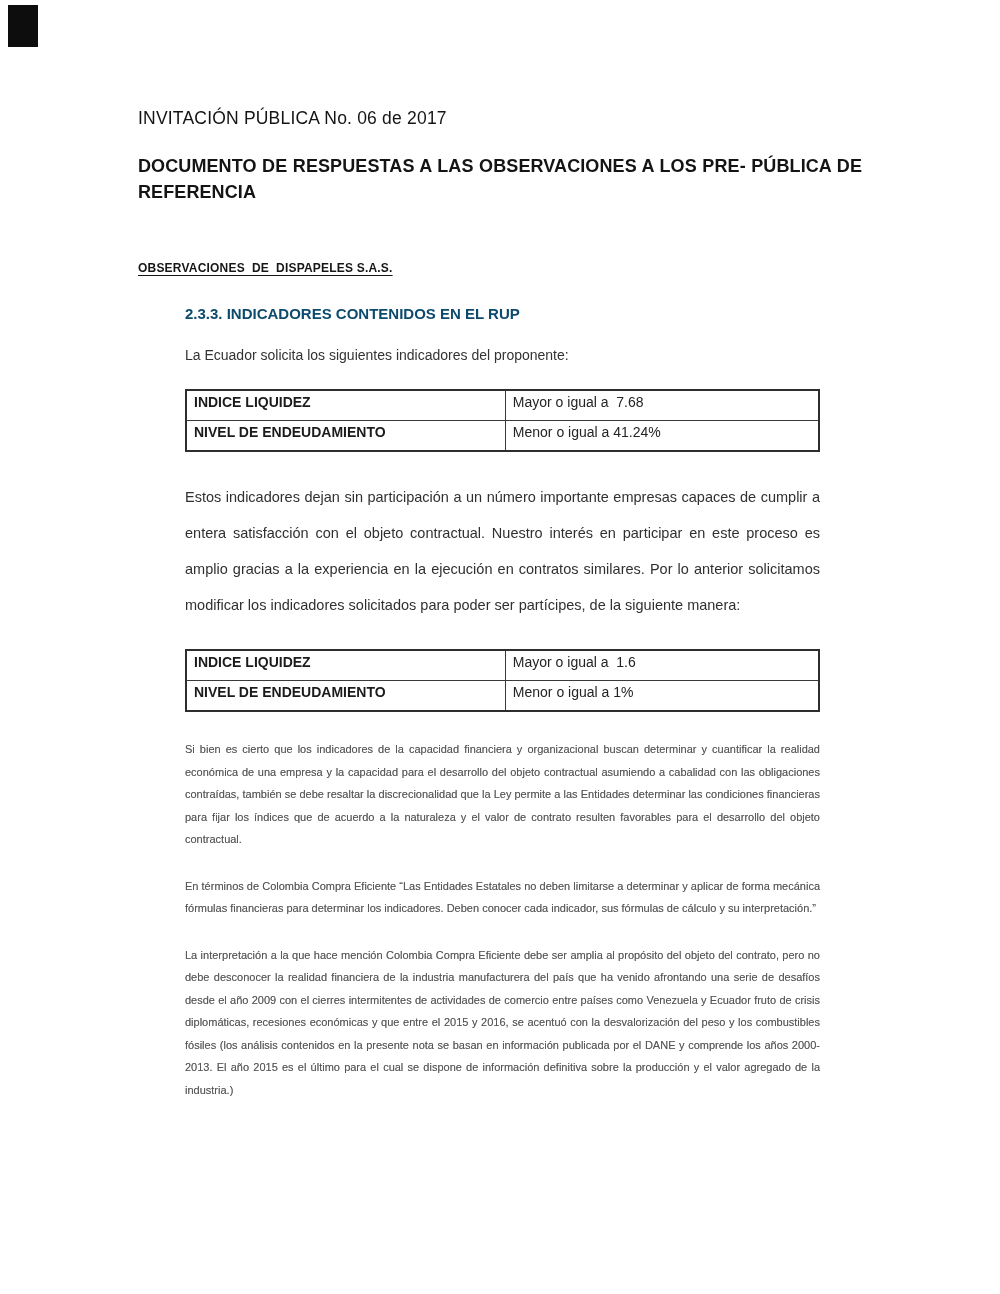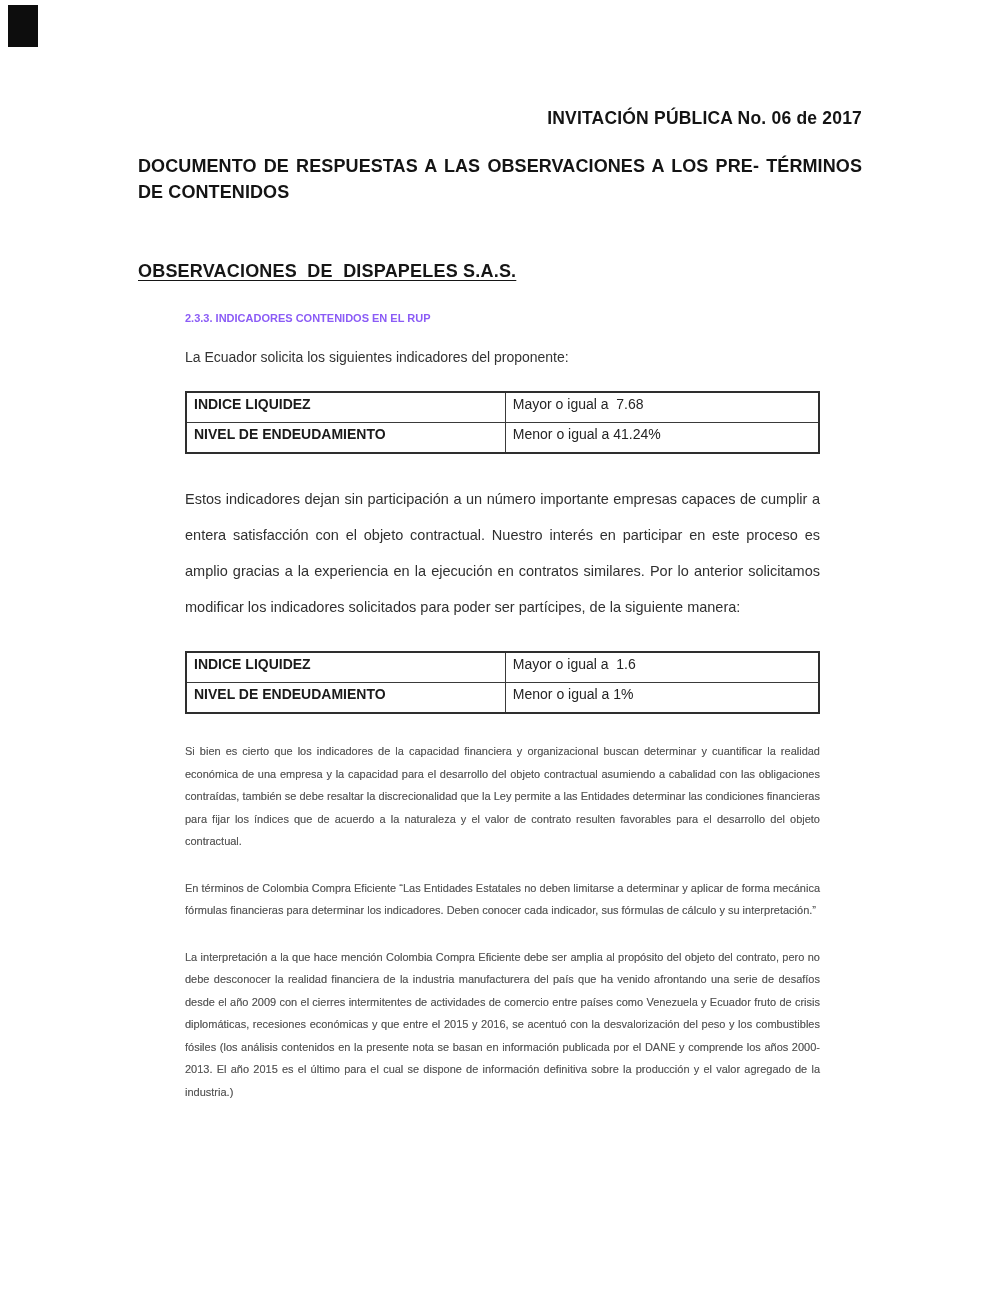--- a/index.html
+++ b/index.html
@@ -11,43 +11,43 @@
     color:#1f1f1f;
     overflow:hidden;
     box-sizing:border-box;
     padding:108px 138px 0 138px;
   }
   .corner-mark{
     position:absolute;left:8px;top:5px;width:30px;height:42px;
     background:#0d0d0d;
   }
   .doc-title{
-    margin:0;text-align:right;
-    font-size:17.5px;font-weight:bold;color:#141414;
+    margin:0;text-align:left;
+    font-size:17.5px;font-weight:normal;color:#141414;
     letter-spacing:.2px;white-space:pre-wrap;
   }
   .doc-subtitle{
     margin:24px 0 0;
     font-size:18px;font-weight:bold;color:#141414;
     line-height:26px;text-align:justify;letter-spacing:.1px;
   }
   .section-heading{
     margin:56px 0 0;
-    font-size:18px;font-weight:bold;color:#161616;
+    font-size:12px;font-weight:bold;color:#161616;
     text-decoration:underline;text-underline-offset:3px;
     white-space:pre-wrap;letter-spacing:.2px;
   }
   .inner{
     margin:30px 42px 0 47px; 
   }
   .obs-heading{
     margin:0;font-size:15px;font-weight:bold;color:#262626;white-space:pre-wrap;
   }
   .obs-subheading{
-    margin:20px 0 0;font-size:11px;font-weight:bold;color:#8b5cf6;white-space:pre-wrap;
+    margin:20px 0 0;font-size:15px;font-weight:bold;color:#0c4a6e;white-space:pre-wrap;
   }
   .intro-line{
     margin:25px 0 0;font-size:14px;color:#333333;
   }
   table.ind-table{
     width:100%;border-collapse:collapse;
     border:2px solid #2e2e2e;
     margin:26px 0 0;
     table-layout:fixed;
   }
@@ -75,21 +75,21 @@
 </style>
 </head>
 <body>
 
 <div class="page">
 
   <div class="corner-mark"></div>
 
   <h1 class="doc-title">INVITACIÓN PÚBLICA No. 06 de 2017</h1>
 
-  <p class="doc-subtitle">DOCUMENTO DE RESPUESTAS A LAS OBSERVACIONES A LOS  PRE- TÉRMINOS DE CONTENIDOS</p>
+  <p class="doc-subtitle">DOCUMENTO DE RESPUESTAS A LAS OBSERVACIONES A LOS  PRE- PÚBLICA DE REFERENCIA</p>
 
   <p class="section-heading">OBSERVACIONES  DE  DISPAPELES S.A.S.</p>
 
   <div class="inner">
 
 
     <p class="obs-subheading">2.3.3. INDICADORES CONTENIDOS EN EL RUP</p>
 
     <p class="intro-line">La Ecuador solicita los siguientes indicadores del proponente:</p>
 

